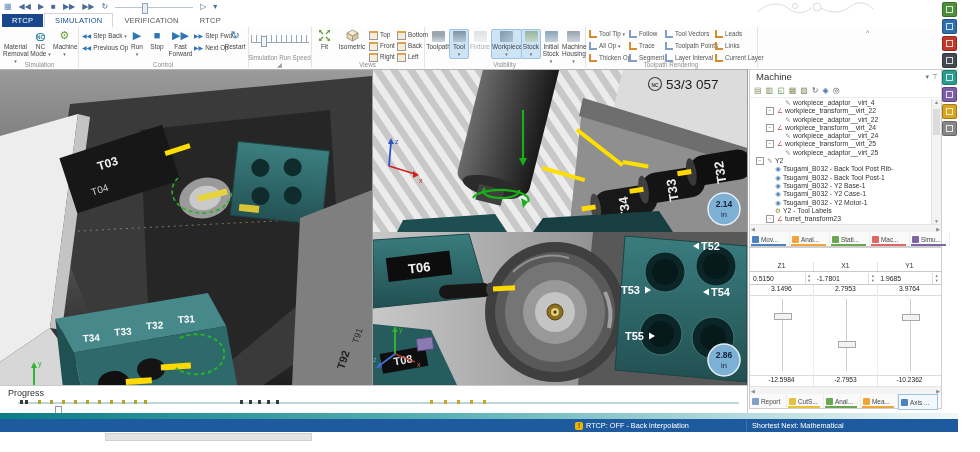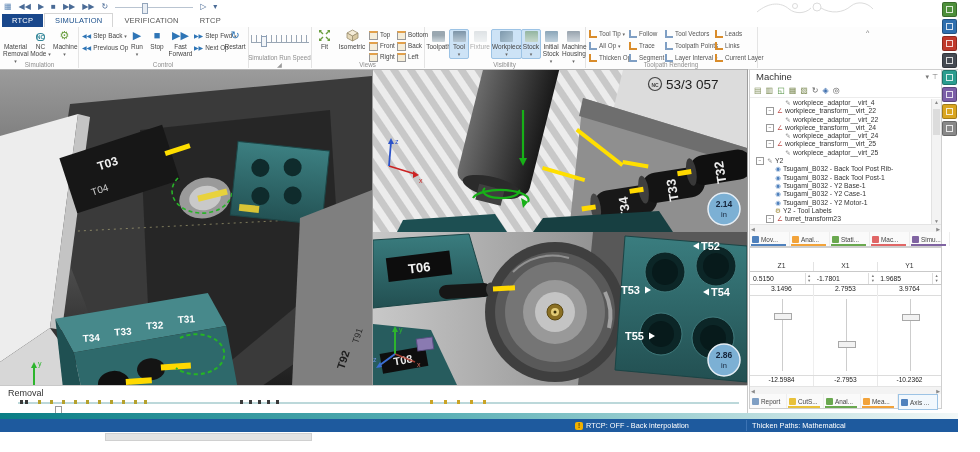--- a/index.html
+++ b/index.html
@@ -650,21 +650,21 @@
     <div class="rsic" style="background:#2f6fae"></div>
     <div class="rsic" style="background:#c0392b"></div>
     <div class="rsic" style="background:#444a52"></div>
     <div class="rsic" style="background:#2a9d8f"></div>
     <div class="rsic" style="background:#7b5ea7"></div>
     <div class="rsic" style="background:#d9a520"></div>
     <div class="rsic" style="background:#888"></div>
   </div>
 
   <div id="progress">
-    <div class="title">Removal</div>
+    <div class="title">Progress</div>
     <div id="ptimeline">
       <span class="tick" style="left:2px;background:#3a3a3a"></span>
         <span class="tick" style="left:7px;background:#3a3a3a"></span>
       <span class="tick" style="left:20px;background:#b5a12c"></span>
         <span class="tick" style="left:32px;background:#b5a12c"></span>
       <span class="tick" style="left:44px;background:#b5a12c"></span>
         <span class="tick" style="left:56px;background:#b5a12c"></span>
       <span class="tick" style="left:68px;background:#b5a12c"></span>
         <span class="tick" style="left:80px;background:#b5a12c"></span>
       <span class="tick" style="left:92px;background:#b5a12c"></span>
@@ -685,18 +685,18 @@
     <div id="phandle"></div>
   </div>
   <div id="tealbar"></div>
 
   <div id="statusbar">
     <div id="status-warn">
       <span class="warn-ic">!</span>
       <span>RTCP: OFF - Back interpolation</span>
     </div>
     <div id="status-div"></div>
-    <div id="status-right">Thicken Paths: Mathematical</div>
+    <div id="status-right">Shortest Next: Mathematical</div>
   </div>
 
   <div id="taskbar-frag"></div>
 
 </div>
 
 </body></html>

